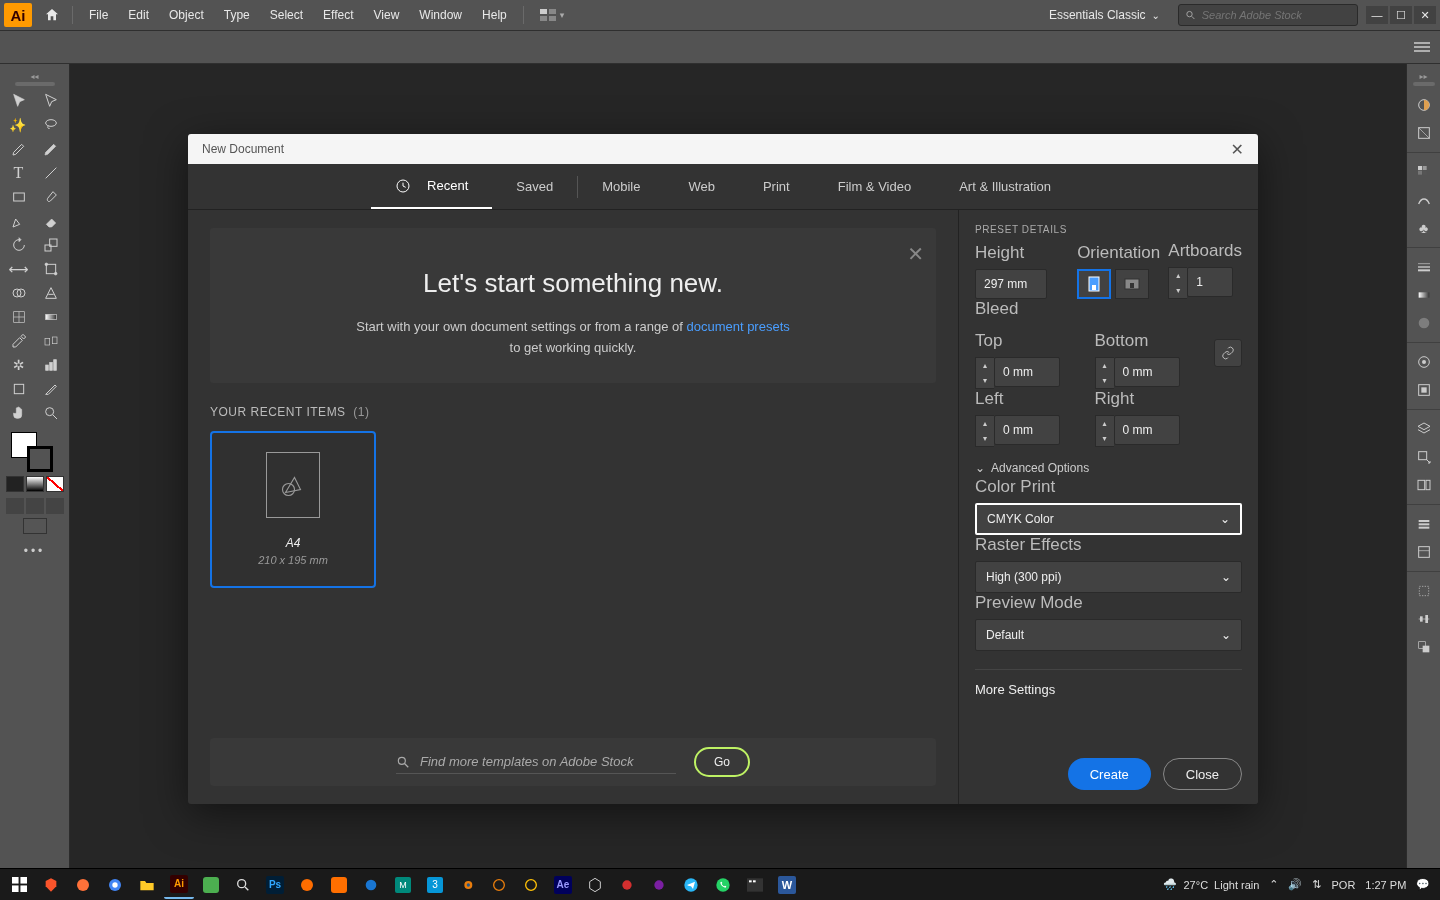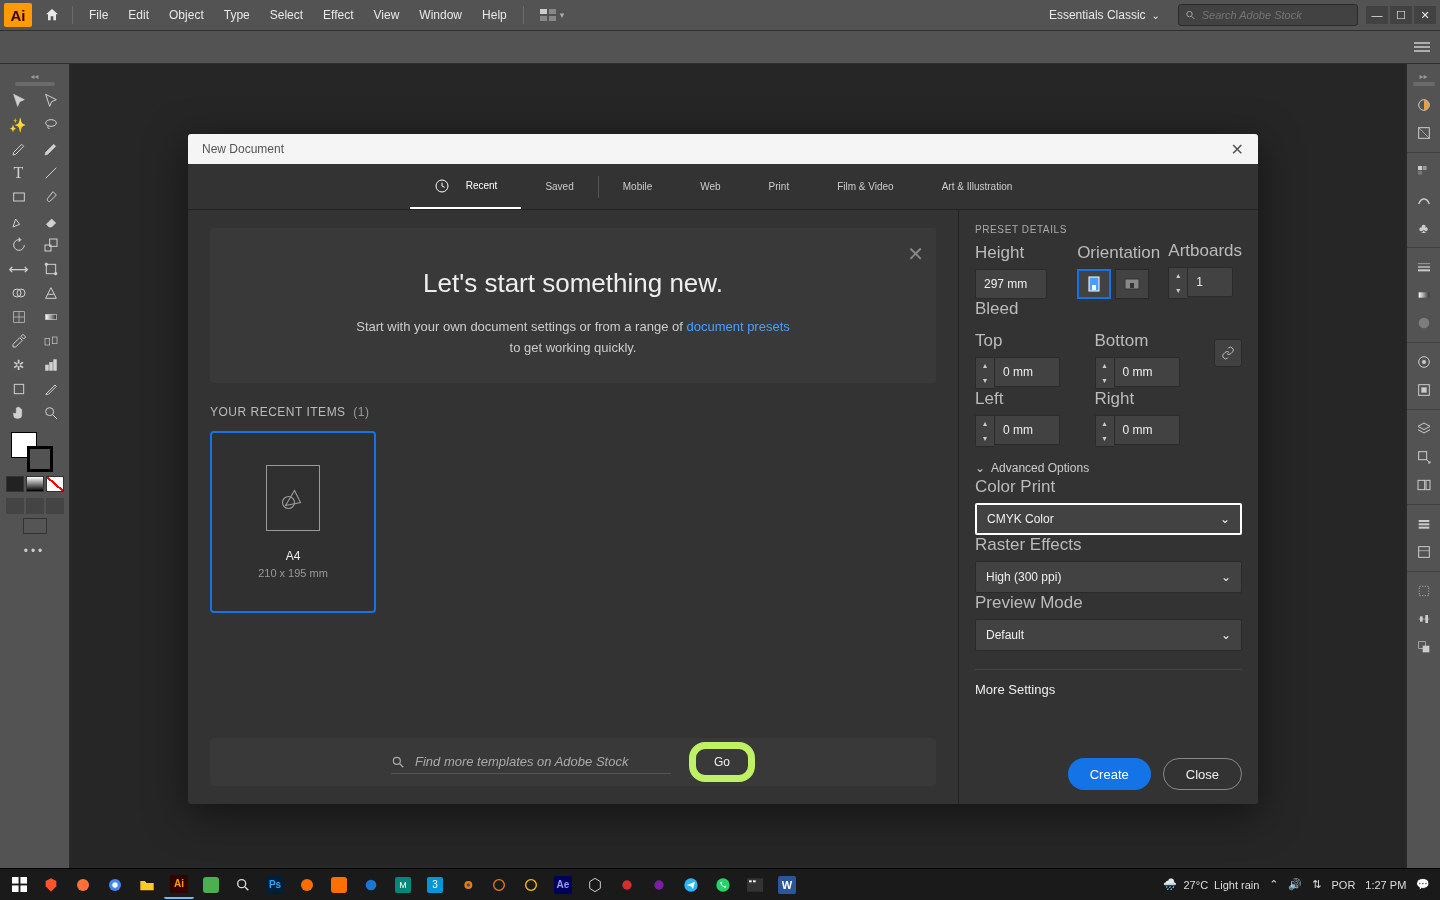--- a/index.html
+++ b/index.html
@@ -43,41 +43,41 @@
 .dock-section { padding: 4px 0; display: flex; flex-direction: column; gap: 6px; }
 .dock-sep { width: 100%; height: 1px; background: #404040; margin: 4px 0; }
 .dock-icon { width: 26px; height: 22px; display: flex; align-items: center; justify-content: center; cursor: pointer; color: #ccc; font-size: 14px; }
 .dock-icon svg { width: 16px; height: 16px; fill: #ccc; }
 
 
 .dialog { position: absolute; left: 188px; top: 70px; width: 1070px; height: 670px; background: #333333; border-radius: 3px; box-shadow: 0 10px 40px rgba(0,0,0,0.5); display: flex; flex-direction: column; overflow: hidden; }
 .dlg-titlebar { height: 30px; background: #f5f5f5; display: flex; align-items: center; justify-content: space-between; padding: 0 14px; color: #555; font-size: 12px; }
 .dlg-close-x { font-size: 16px; color: #555; cursor: pointer; }
 .dlg-tabs { height: 46px; background: #333; display: flex; align-items: center; justify-content: center; gap: 0; border-bottom: 1px solid #222; }
-.dlg-tab { padding: 0 24px; height: 100%; display: flex; align-items: center; gap: 16px; color: #ccc; font-size: 10px; cursor: pointer; }
+.dlg-tab { padding: 0 24px; height: 100%; display: flex; align-items: center; gap: 16px; color: #ccc; font-size: 13px; cursor: pointer; }
 .dlg-tab.active { color: #fff; border-bottom: 2px solid #fff; }
 .tabsep2 { height: 22px; width: 1px; background: #555; }
 
 .dlg-body { flex: 1; display: flex; }
 .dlg-left { flex: 1; padding: 18px 22px 0 22px; display: flex; flex-direction: column; }
 .hero { background: #393939; border-radius: 3px; padding: 40px 30px 24px; text-align: center; position: relative; }
 .hero-close { position: absolute; right: 12px; top: 14px; font-size: 20px; color: #888; cursor: pointer; }
 .hero h1 { font-size: 26px; font-weight: 400; color: #eee; margin-bottom: 18px; }
 .hero p { font-size: 13px; color: #ccc; line-height: 1.6; }
 .hero a { color: #4a9eff; text-decoration: none; }
 .section-label { font-size: 12px; letter-spacing: 0.5px; color: #bbb; margin: 22px 0 12px 0; }
 .section-label .count { color: #999; }
-.preset-card { width: 166px; height: 182px; border: 2px solid #1473e6; border-radius: 4px; background: #303030; display: flex; flex-direction: column; align-items: center; justify-content: center; cursor: pointer; }
+.preset-card { width: 166px; height: 157px; border: 2px solid #1473e6; border-radius: 4px; background: #303030; display: flex; flex-direction: column; align-items: center; justify-content: center; cursor: pointer; font-style: italic; }
 .preset-thumb { width: 54px; height: 66px; border: 1px solid #999; display: flex; align-items: center; justify-content: center; margin-bottom: 18px; }
 .preset-thumb svg { width: 30px; height: 30px; stroke: #999; fill: none; }
 .preset-name { color: #eee; font-size: 12px; }
 .preset-dim { color: #999; font-size: 11px; margin-top: 4px; }
 .stock-search { margin-top: auto; margin-bottom: 18px; background: #393939; height: 48px; border-radius: 4px; display: flex; align-items: center; justify-content: center; gap: 18px; }
 .stock-search .si { display: flex; align-items: center; gap: 10px; color: #aaa; font-style: italic; font-size: 13px; border-bottom: 1px solid #555; padding: 4px 0; width: 280px; }
-.go-btn { border: 7px solid #bef264; color: #eee; background: transparent; border-radius: 16px; padding: 6px 18px; cursor: pointer; font-size: 12px; }
+.go-btn { border: 2px solid #bef264; color: #eee; background: transparent; border-radius: 16px; padding: 6px 18px; cursor: pointer; font-size: 12px; }
 
 .dlg-right { width: 300px; background: #333; border-left: 1px solid #222; padding: 14px 16px 14px 16px; overflow-y: auto; display: flex; flex-direction: column; }
 .dlg-right::-webkit-scrollbar { width: 6px; }
 .dlg-right::-webkit-scrollbar-thumb { background: #555; }
 .pd-title { font-size: 10px; letter-spacing: 0.6px; color: #aaa; margin-bottom: 6px; }
 .fld-label { font-size: 17px; color: #bbb; margin: 0 0 6px; }
 .fld-row { display: flex; gap: 8px; align-items: flex-end; }
 .input-box { height: 30px; background: #424242; border: 1px solid #2a2a2a; display: flex; align-items: center; padding: 0 8px; color: #eee; font-size: 12px; border-radius: 2px; }
 .stepper { display: flex; }
 .stepper .arrows { display: flex; flex-direction: column; background: #424242; border: 1px solid #2a2a2a; border-right: none; }

